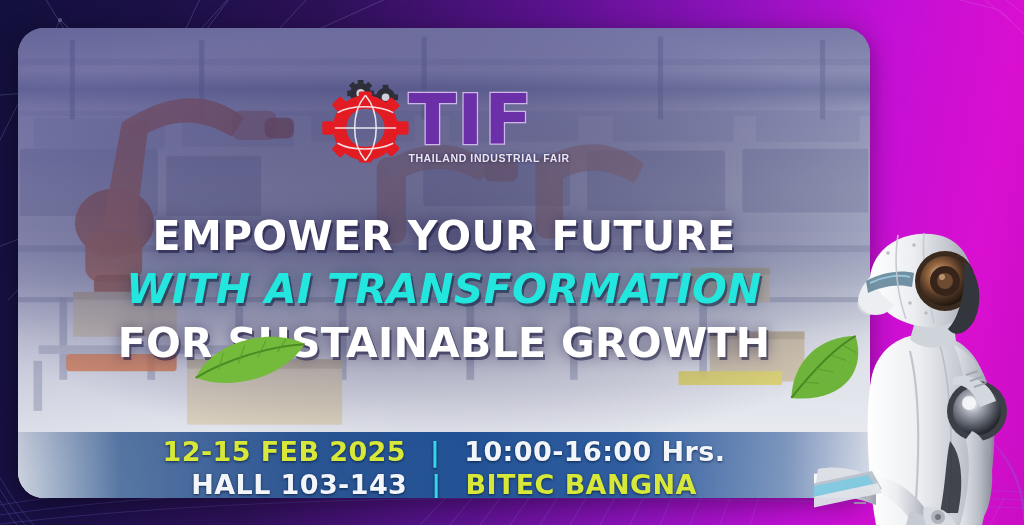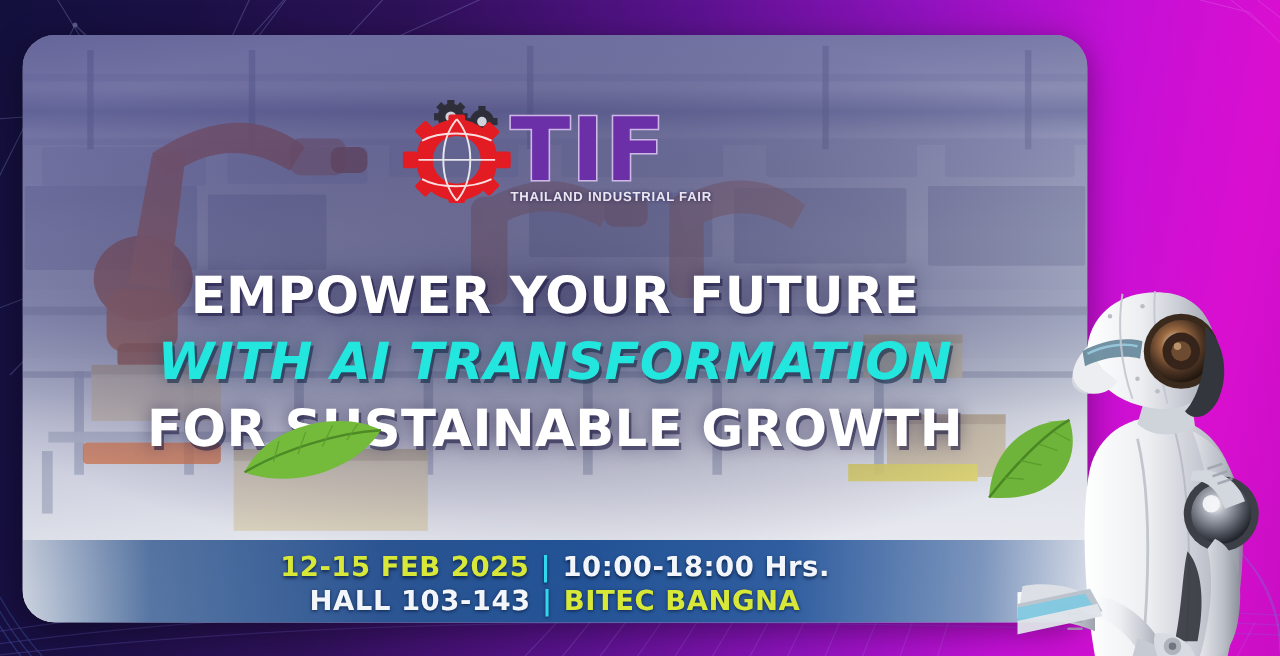--- a/index.html
+++ b/index.html
@@ -201,22 +201,22 @@
     display: flex;
     flex-direction: column;
     justify-content: center;
     align-items: center;
     gap: 2px;
     font-family: "DejaVu Sans", sans-serif;
   }
   .infoline {
     display: flex;
     align-items: flex-end;
-    gap: 9px;
-    font-size: 22px;
+    gap: 24px;
+    font-size: 27px;
     font-weight: 700;
     letter-spacing: .4px;
     white-space: nowrap;
     text-shadow: 0 1px 3px rgba(0,20,50,.75);
   }
   .txt-yellow { color: #d7e839; }
   .txt-white  { color: #f2f6fb; }
   .sep        { color: #31d6ef; font-weight: 700; }
 
   
@@ -481,21 +481,21 @@
           <path d="M 26 42 L 44 42"></path>
         <path d="M 38 26 L 54 28"></path>
           <path d="M 48 14 L 62 18"></path>
       </g>
     </svg>
 
     <div class="infobar">
       <div class="infoline">
         <span class="txt-yellow">12-15 FEB 2025</span>
         <span class="sep">|</span>
-        <span class="txt-white">10:00-18:00 Hrs.</span>
+        <span class="txt-white">10:00-16:00 Hrs.</span>
       </div>
       <div class="infoline">
         <span class="txt-white">HALL 103-143</span>
         <span class="sep">|</span>
         <span class="txt-yellow">BITEC BANGNA</span>
       </div>
     </div>
   </div>
 
   <svg class="robot" viewBox="0 0 210 300">

